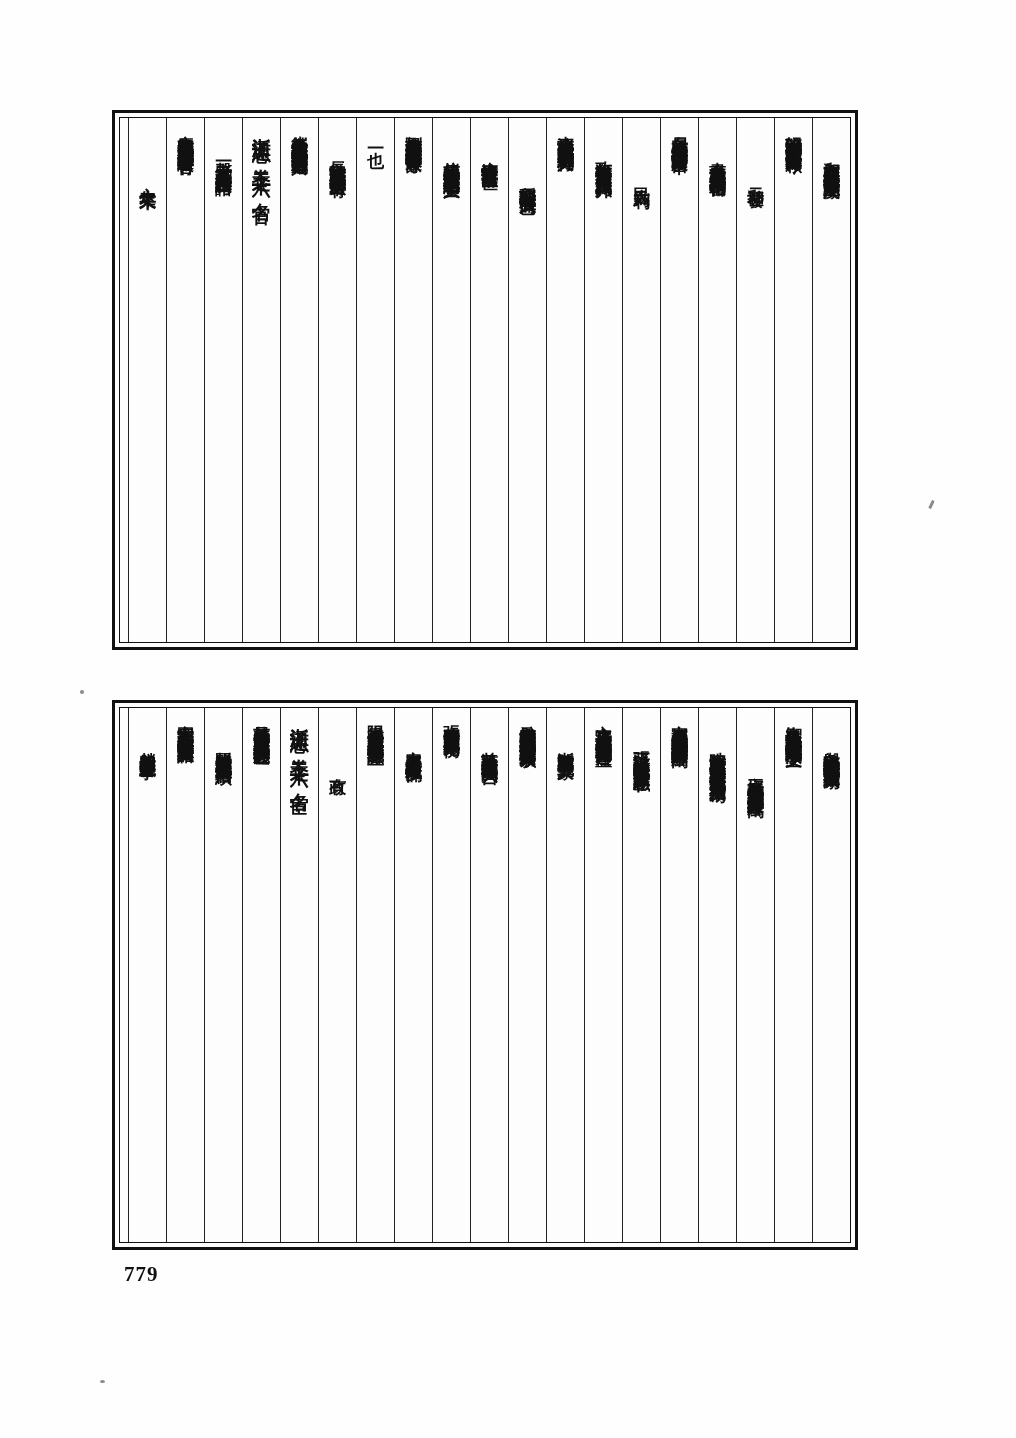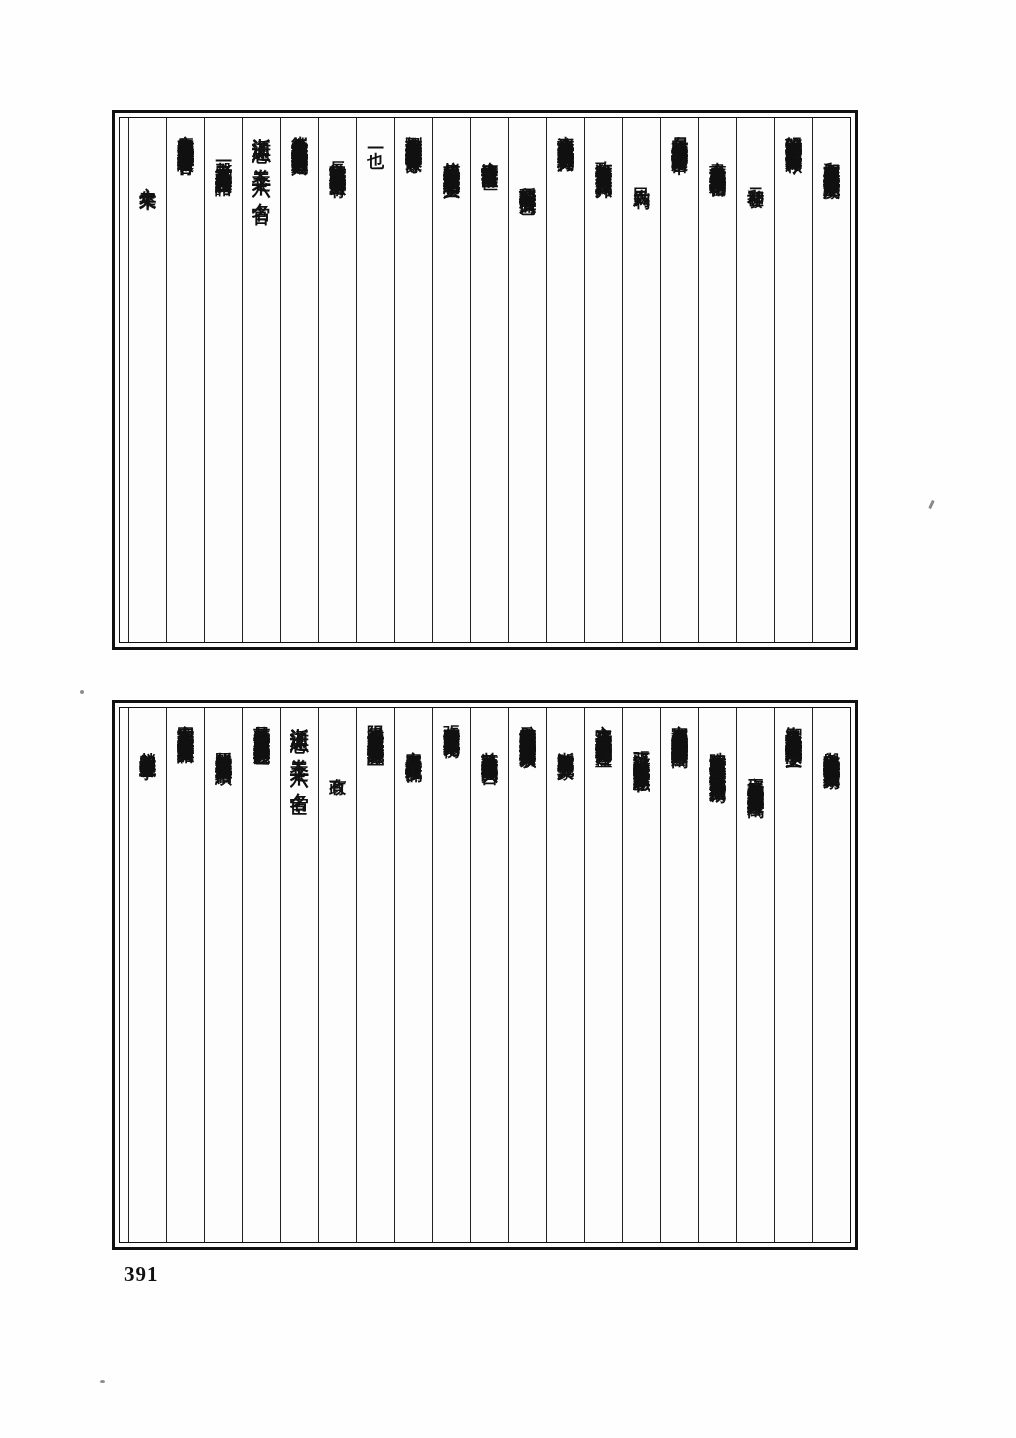--- a/index.html
+++ b/index.html
@@ -226,18 +226,18 @@
           <div class="col-text">宋翟守素鄆州人心甚悅將兵越州趙安撫諸</div>
         </div>
         <div class="col">
           <div class="col-text indent">趙初段通中參直番政事</div>
         </div>
         <div class="col"></div>
       <div class="folio">六三</div>
     </div>
   </div>
 
-  <div class="page-number">391</div>
+  <div class="page-number">779</div>
 
   <div class="speck" style="left:80px; top:690px; width:4px; height:4px;"></div>
   <div class="speck" style="left:930px; top:500px; width:3px; height:9px; border-radius:1px; transform:rotate(25deg);"></div>
   <div class="speck" style="left:100px; top:1380px; width:5px; height:3px;"></div>
 </div>
 
 </body></html>

